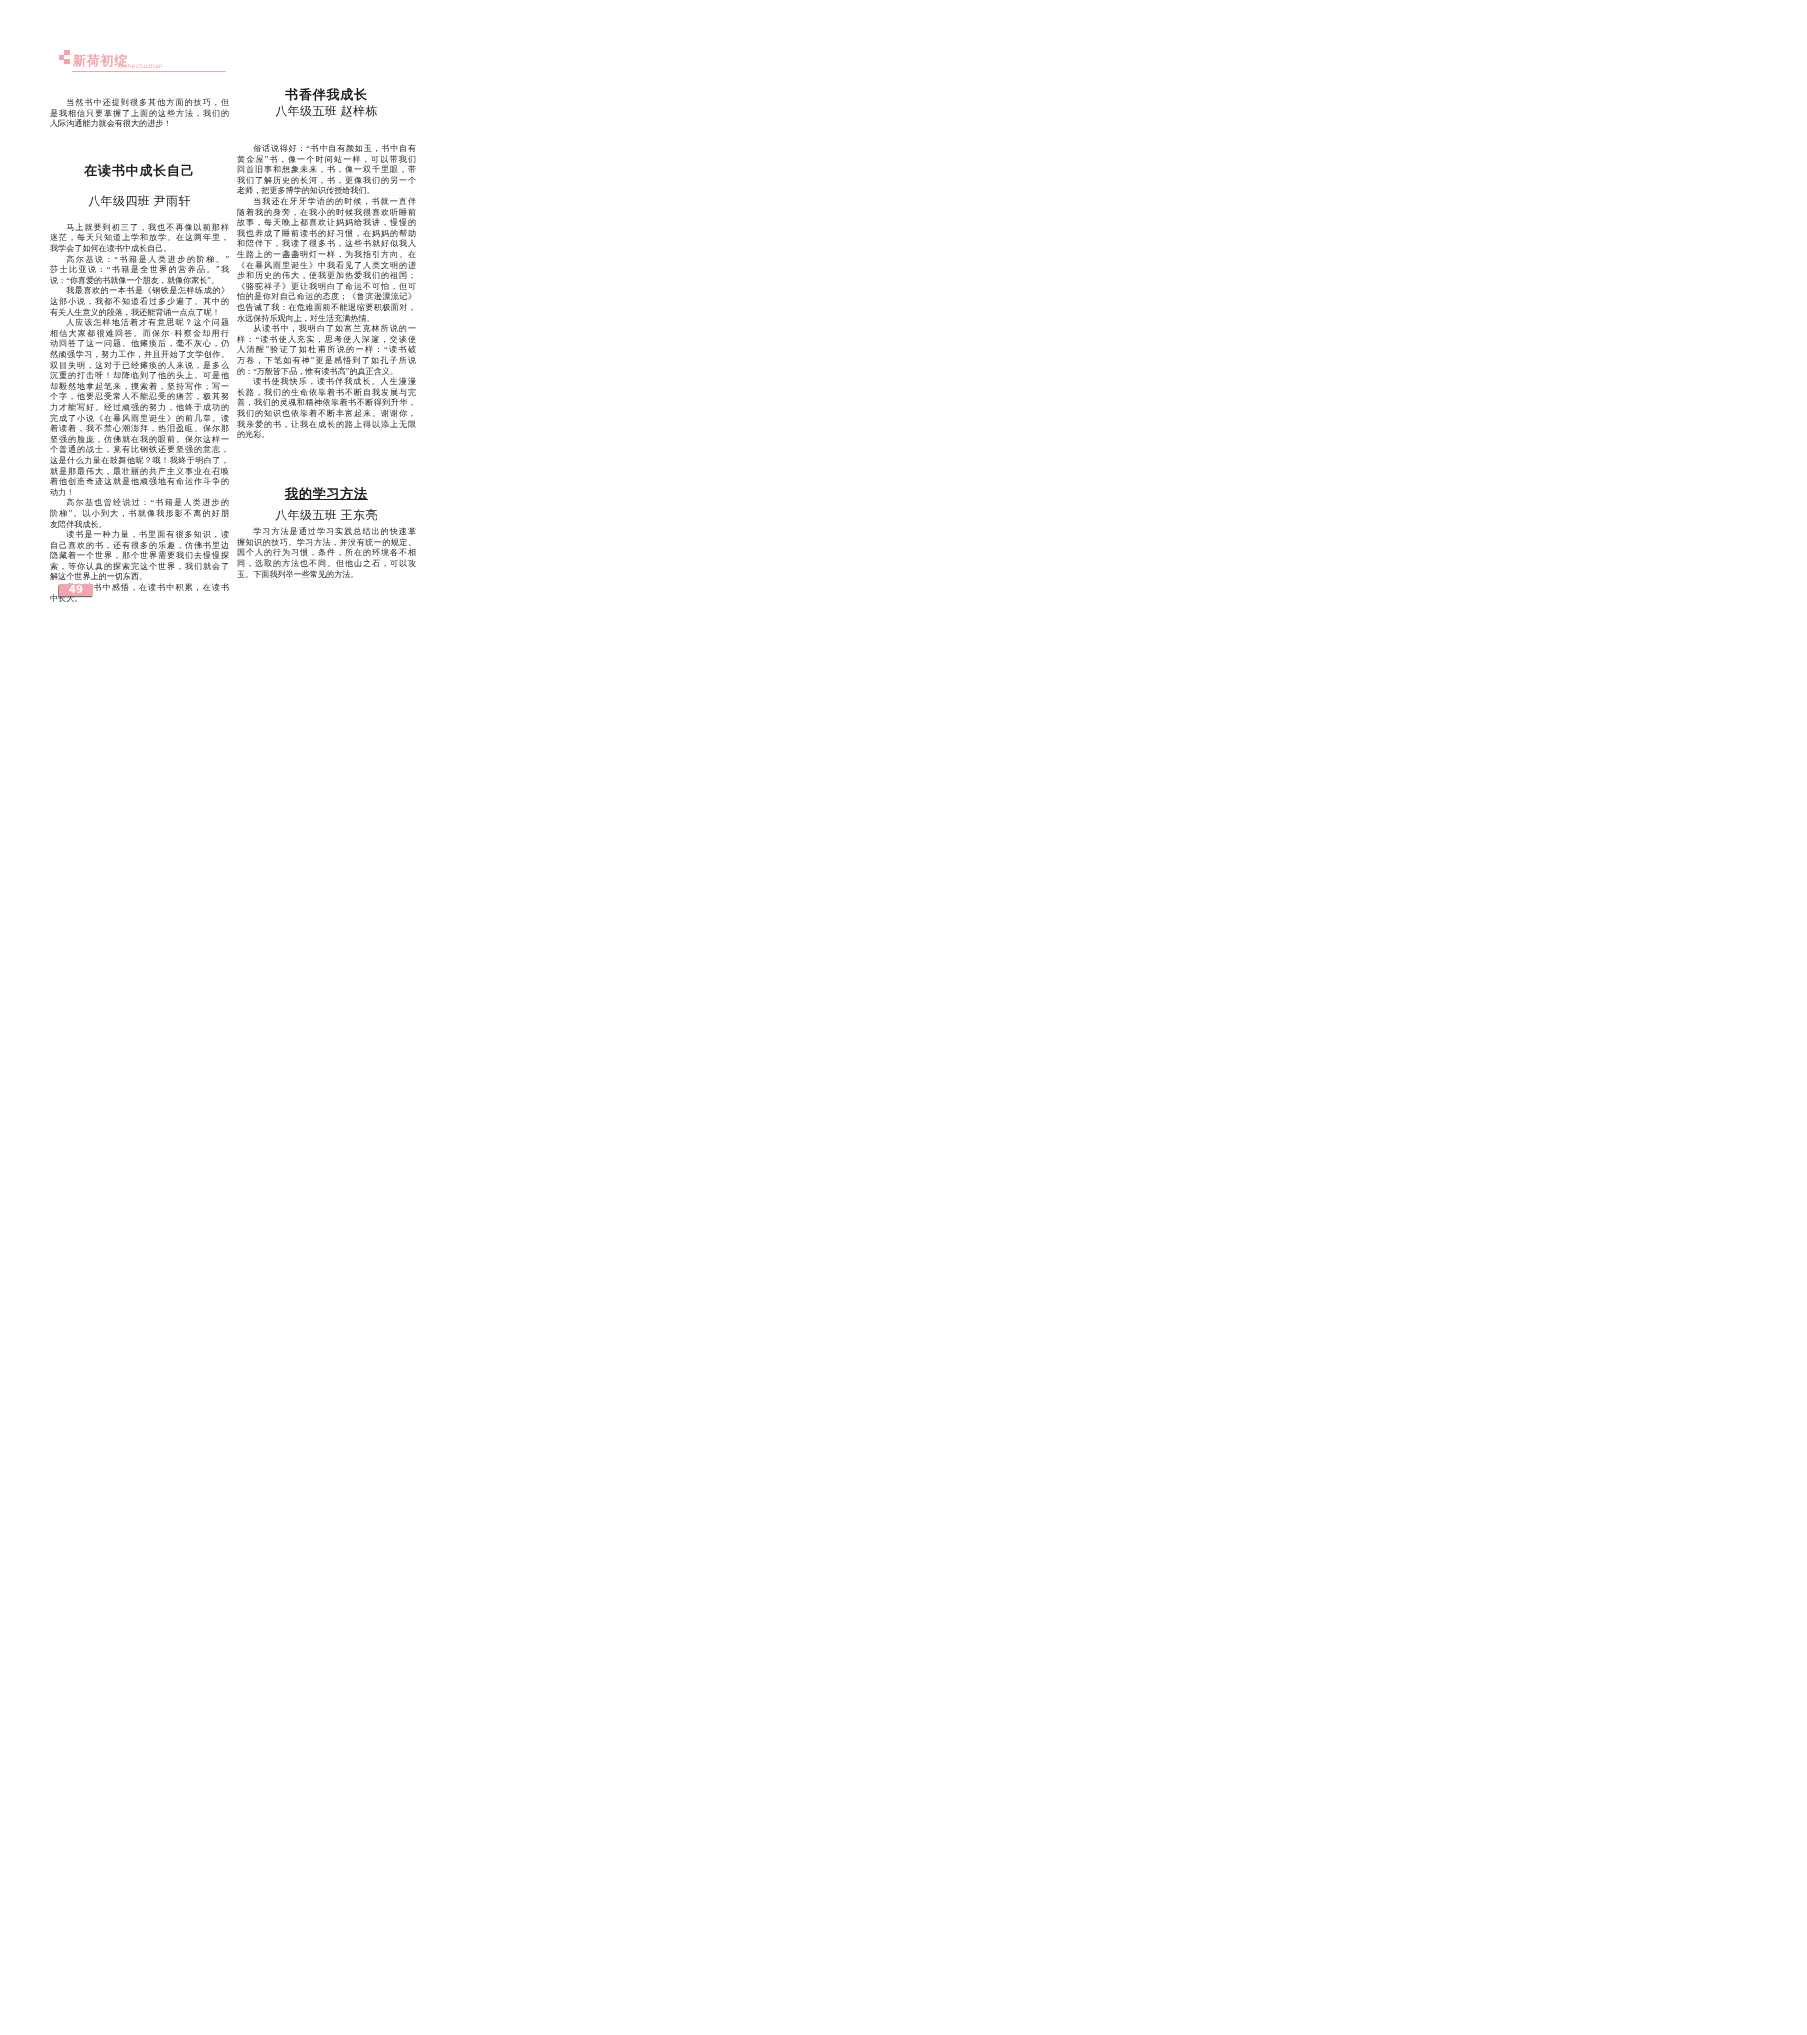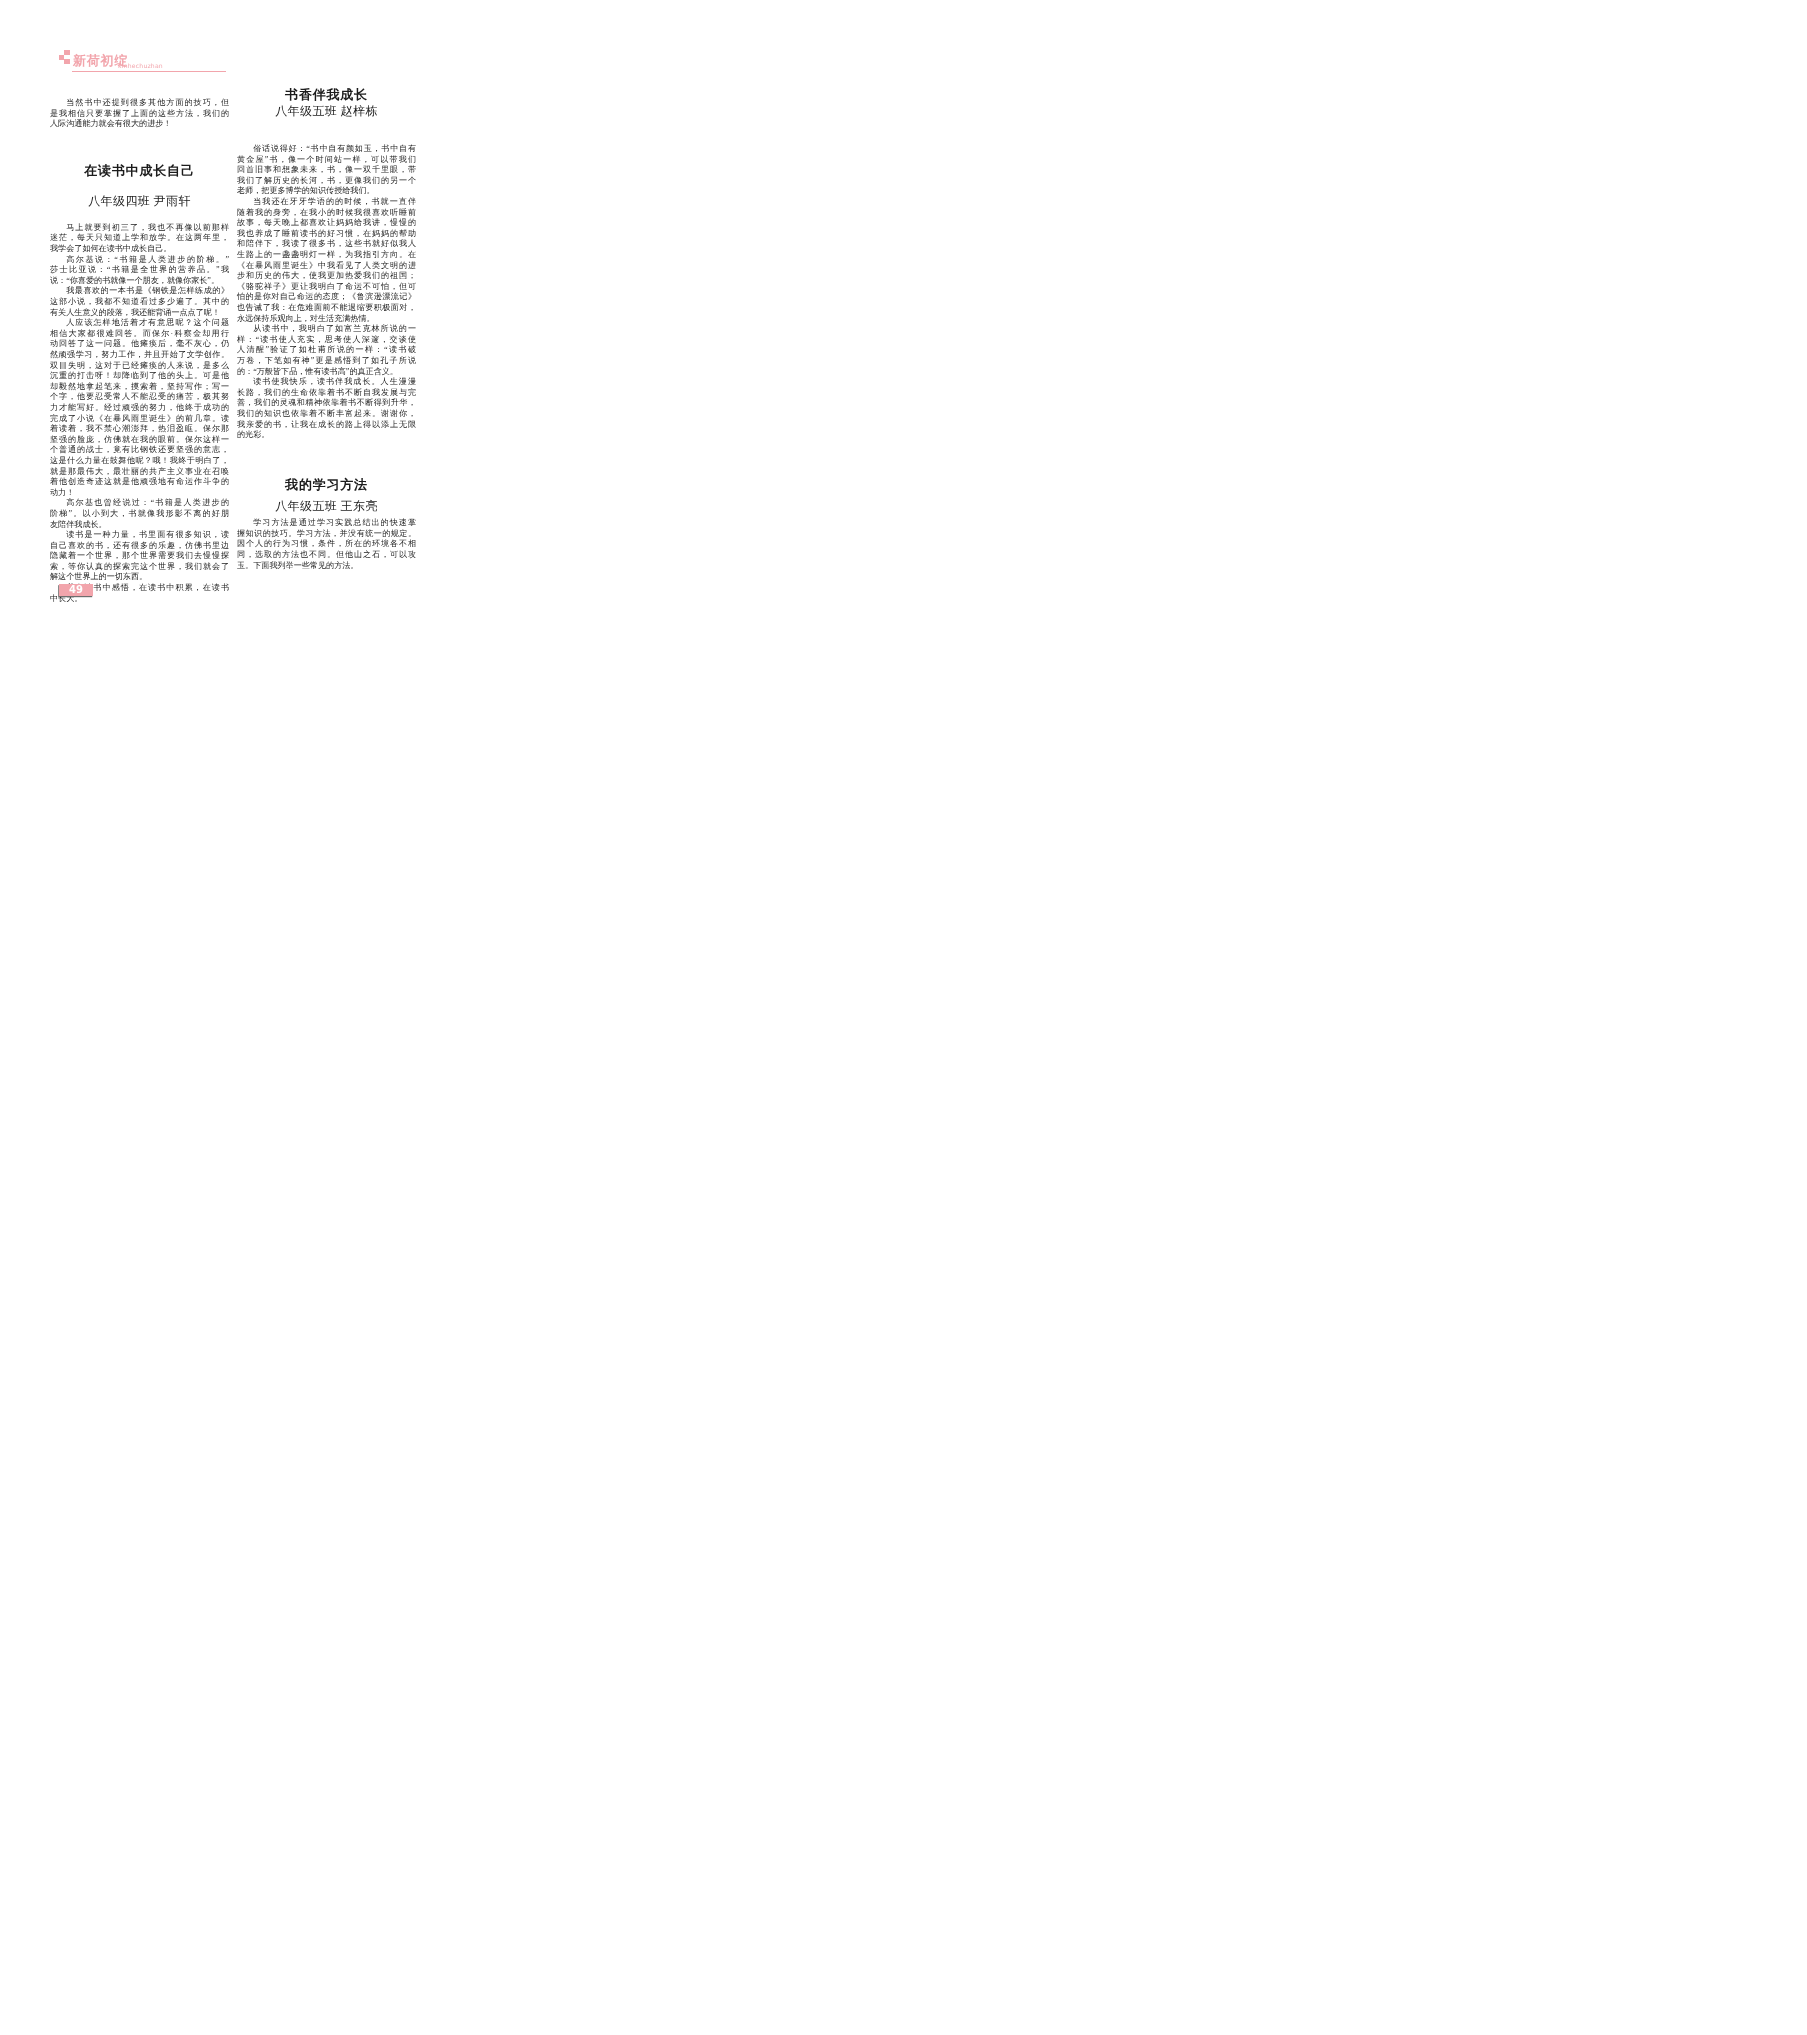--- a/index.html
+++ b/index.html
@@ -63,21 +63,21 @@
     white-space: nowrap;
   }
 
   .col-left .title       { margin-top: 33px; }
   .col-left .author      { margin-top: 18px; }
   .col-left .body        { margin-top: 16px; }
 
   .col-right .title-1    { margin-top: 4.9px; }
   .col-right .author-1   { margin-top: 4.1px; }
   .col-right .body-1     { margin-top: 27px; }
-  .col-right .title-2    { margin-top: 36px; }
+  .col-right .title-2    { margin-top: 45px; text-decoration: underline; }
   .col-right .author-2   { margin-top: 9px; }
   .col-right .body-2     { margin-top: 6.5px; }
 
   
   .page-badge {
     position: absolute; left: 59px; top: 584px;
     width: 34px; height: 12.2px;
     background: #f2a5ac;
     box-shadow: -0.8px 1.2px 0 #6e6e6e;
     display: flex; justify-content: center;

